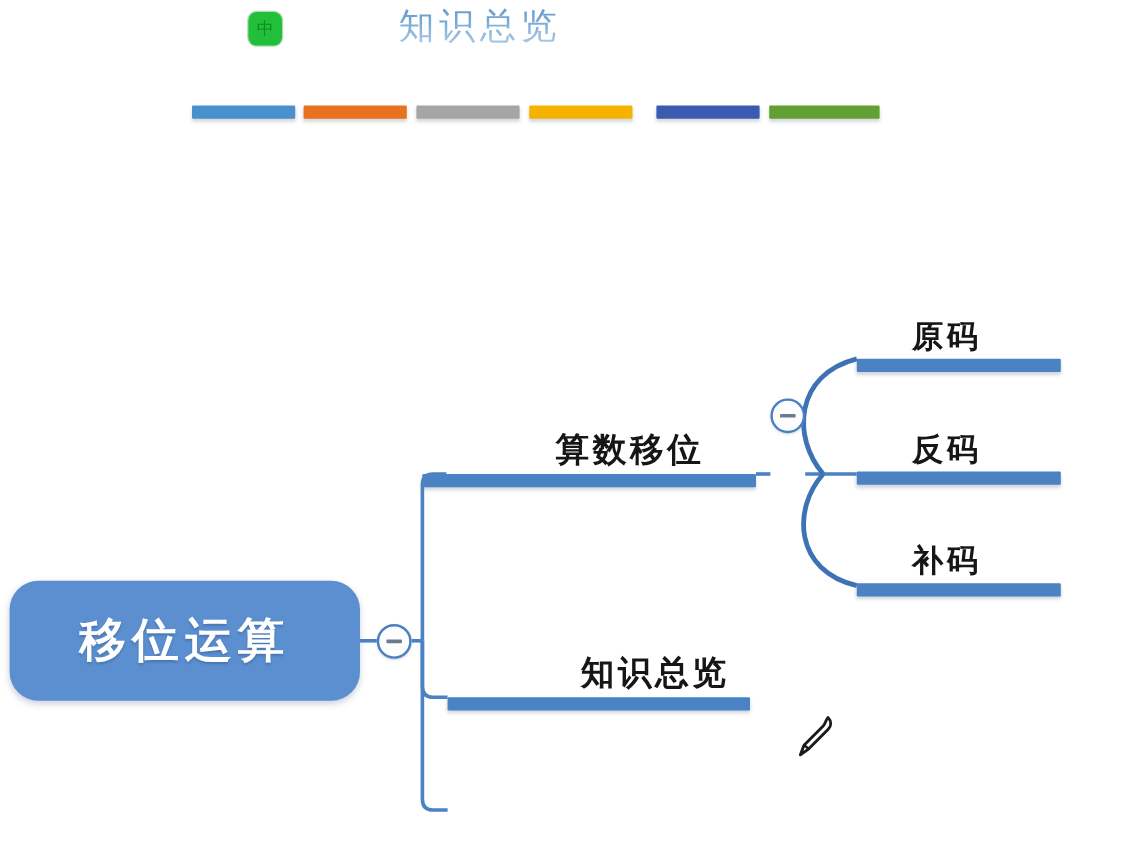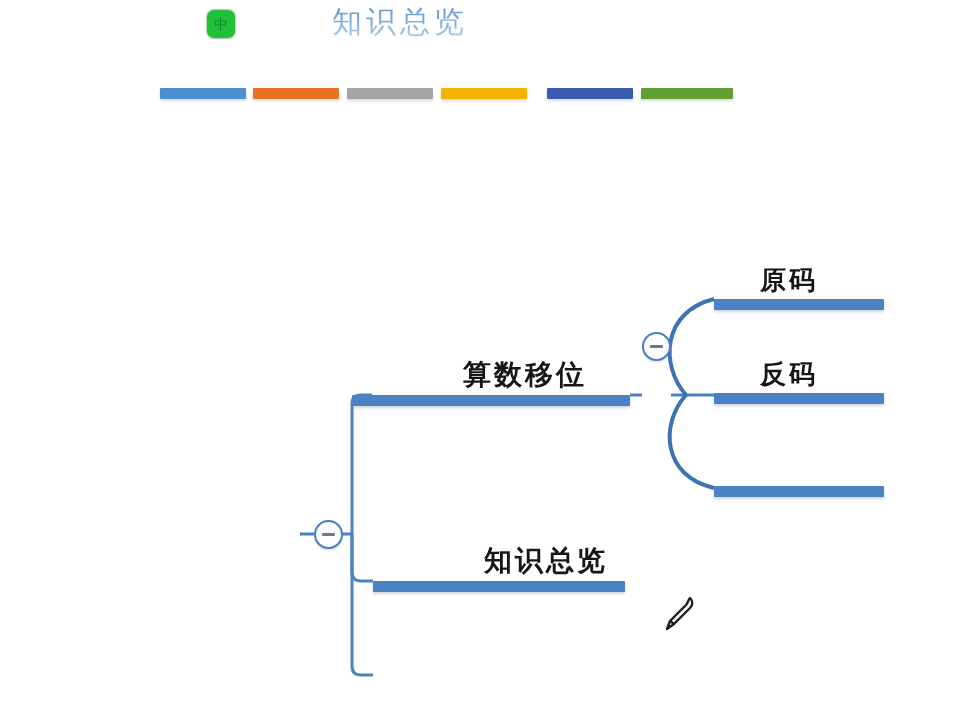--- a/index.html
+++ b/index.html
@@ -183,20 +183,23 @@
     <path d="M352 534 V572 Q352 581 361 581 H373" stroke="#4a82c4" stroke-width="3" fill="none"></path>
     <path d="M352 534 V666 Q352 675 361 675 H373" stroke="#4a82c4" stroke-width="3" fill="none"></path>
 
     <path d="M630 395 H642" stroke="#4a82c4" stroke-width="3" fill="none"></path>
     <path d="M671 395 H714" stroke="#4a82c4" stroke-width="3" fill="none"></path>
 
     <path d="M714 299 C 662 312, 660 365, 686 395" stroke="#3d72b4" stroke-width="4" fill="none"></path>
     <path d="M714 488 C 662 476, 660 424, 686 395" stroke="#3d72b4" stroke-width="4" fill="none"></path>
   </svg>
 
+  <div class="root-node" style="background: rgb(91, 143, 208);">
+    <span class="label" style="color: rgb(255, 255, 255);">移位运算</span>
+  </div>
   <div class="collapse-toggle" style="left:314px; top:520px;">
     <i></i>
   </div>
 
   <div class="branch-node level-2" style="left:352px; top:330px; width:278px; height:76px;">
     <span class="label">算数移位</span>
     <div class="underline" style="width: 278px; background: rgb(74, 130, 196);"></div>
   </div>
   <div class="collapse-toggle" style="left:642px; top:332px;">
     <i></i>
@@ -206,20 +209,21 @@
     <span class="label">原码</span>
     <div class="underline" style="width: 170px; background: rgb(74, 130, 196);"></div>
   </div>
 
   <div class="branch-node level-3" style="left:714px; top:330px; width:170px; height:74px;">
     <span class="label">反码</span>
     <div class="underline" style="width: 170px; background: rgb(74, 130, 196);"></div>
   </div>
 
   <div class="branch-node level-3" style="left:714px; top:423px; width:170px; height:74px;">
+    <span class="label">补码</span>
     <div class="underline" style="width: 170px; background: rgb(74, 130, 196);"></div>
   </div>
 
   <div class="branch-node level-2" style="left:373px; top:518px; width:252px; height:74px;">
     <span class="label">知识总览</span>
     <div class="underline" style="width: 252px; background: rgb(74, 130, 196);"></div>
   </div>
 
 
   <svg id="pencil-cursor" viewBox="0 0 40 44">

